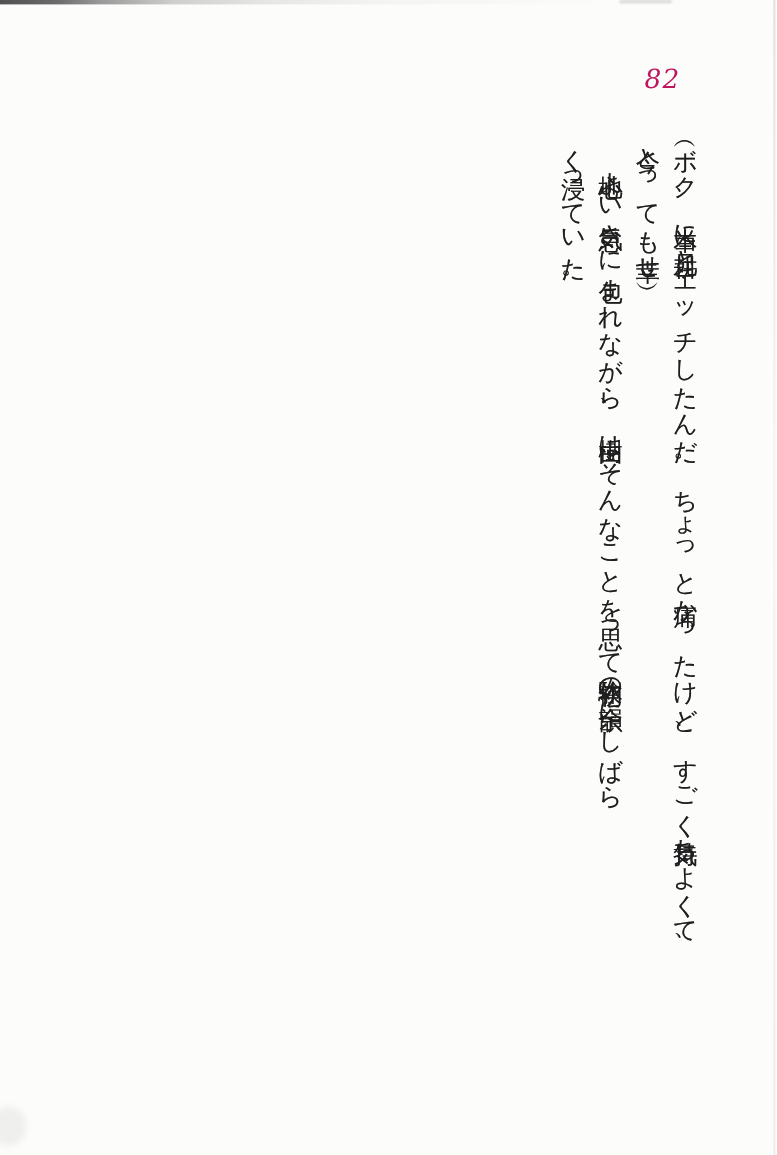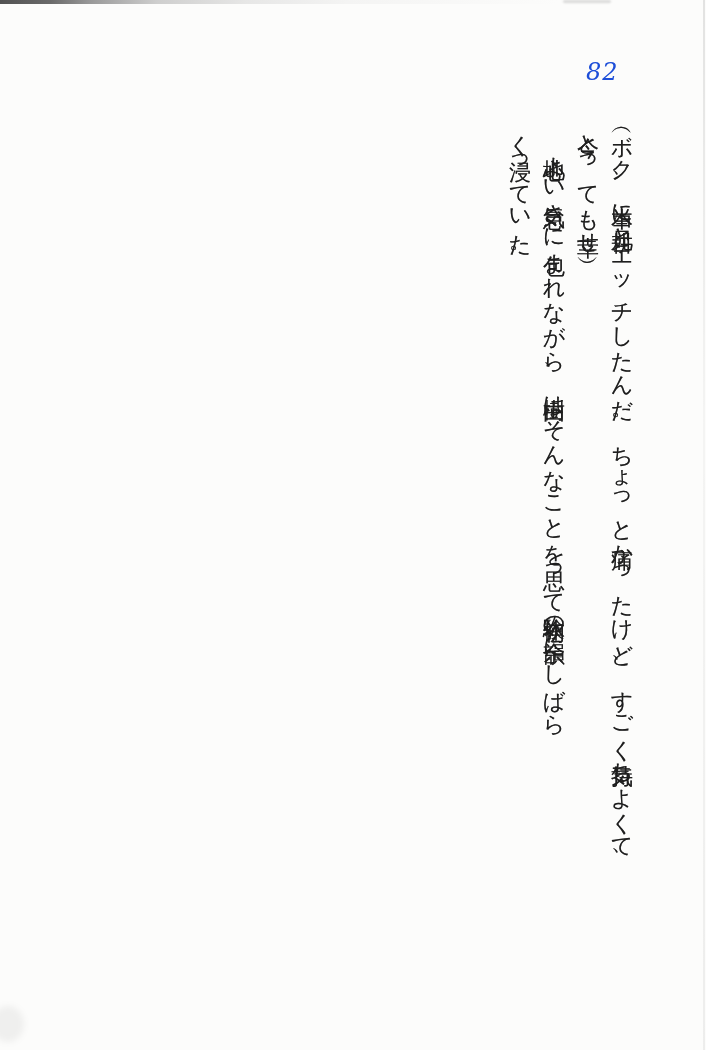--- a/index.html
+++ b/index.html
@@ -64,21 +64,21 @@
     background: rgba(0,0,0,0.05);
     border-radius: 50%;
     filter: blur(3px);
   }
   .page-number {
     position: absolute;
     left: 586px;
     top: 58px;
     font-size: 24px;
     font-style: italic;
-    color: #1d4ed8;
+    color: #be185d;
     letter-spacing: 1px;
   }
   .text-block {
     position: absolute;
     top: 120px;
     right: 67px;
     height: 860px;
     writing-mode: vertical-rl;
     text-orientation: mixed;
     font-size: 22px;

